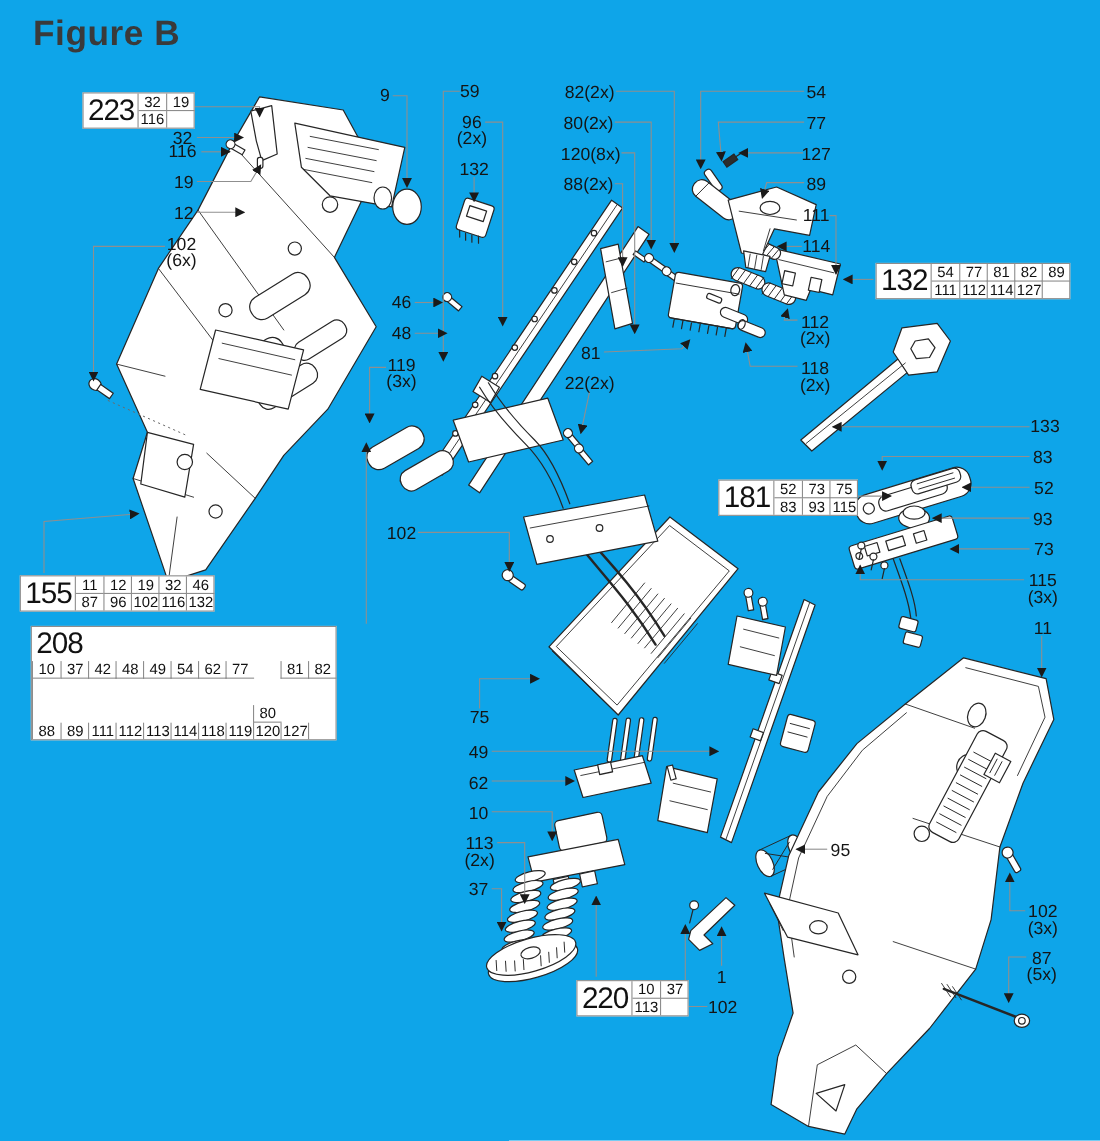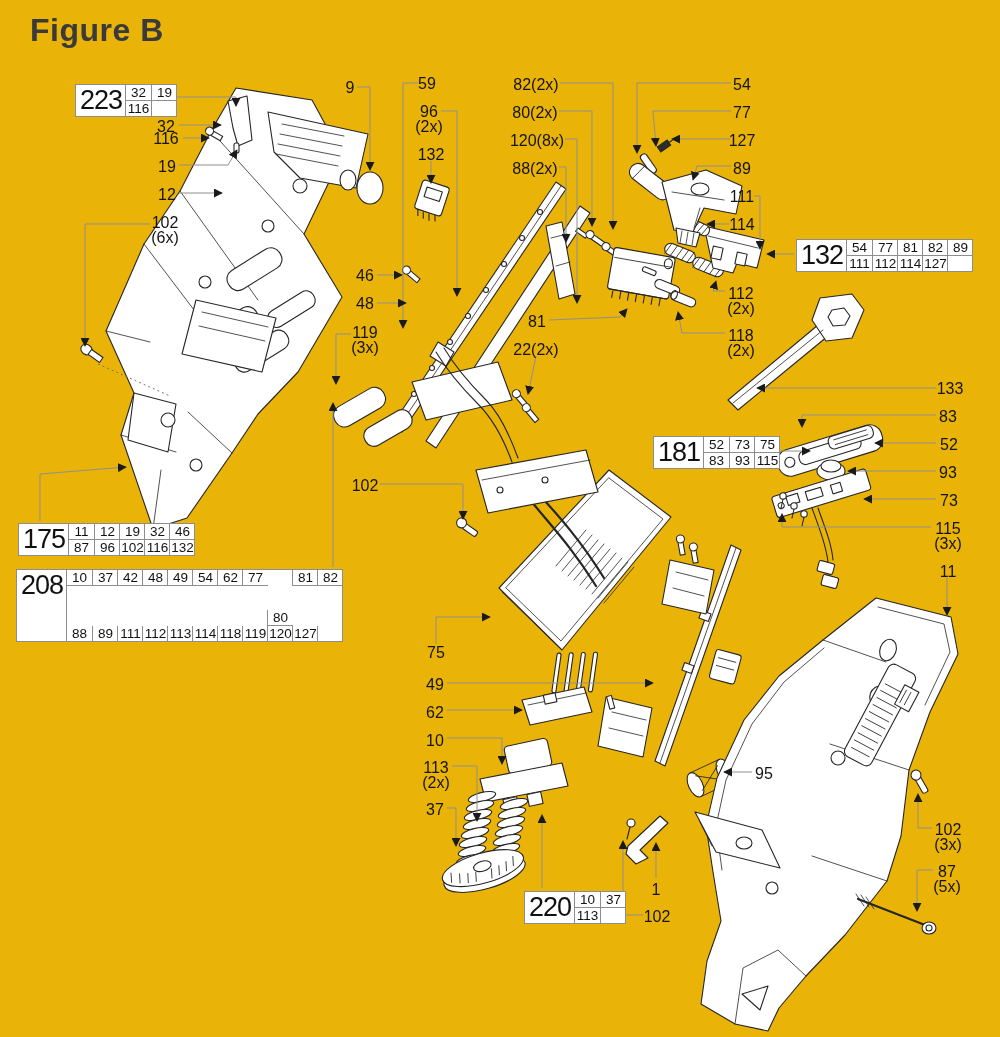--- a/index.html
+++ b/index.html
@@ -1,17 +1,17 @@
 <!DOCTYPE html>
 <html style="--ink: #262626; --leader: #8f8f8f; --title-color: #3a3a3a; --tbl: #8d8d8d;"><head>
 <meta charset="utf-8">
 <style>
   html,body{margin:0;padding:0;background:#fff;}
   body{width:1000px;height:1037px;position:relative;font-family:"Liberation Sans",sans-serif;}
-  .stage{position:absolute;inset:0;background:#eab308;overflow:hidden;}
+  .stage{position:absolute;inset:0;background:#0ea5e9;overflow:hidden;}
   .title{position:absolute;left:30px;top:12px;margin:0;font-size:32px;font-weight:700;
          color:var(--title-color,#3a3a3a);letter-spacing:.5px;}
   svg.art{position:absolute;left:0;top:0;width:1000px;height:1037px;}
   .ink{stroke:var(--ink,#262626);stroke-width:1.1;fill:none;stroke-linejoin:round;stroke-linecap:round;}
   .fw{stroke:var(--ink,#262626);stroke-width:1.1;fill:#fff;stroke-linejoin:round;}
   .fd{stroke:var(--ink,#262626);stroke-width:1.1;fill:#2c2c2c;}
   .thin{stroke-width:.8;}
   .thick{stroke-width:2.2;}
   .leader{stroke:var(--leader,#8f8f8f);stroke-width:1;fill:none;}
   .dash{stroke:#6a6a6a;stroke-width:.9;stroke-dasharray:2 3;fill:none;}
@@ -545,35 +545,35 @@
         <div class="ref-grid" style="grid-template-columns: repeat(3, 25px);">
           <div class="ref-cell" style="border-bottom: 1px solid rgb(141, 141, 141);">52</div>
           <div class="ref-cell" style="border-left: 1px solid rgb(141, 141, 141); border-bottom: 1px solid rgb(141, 141, 141);">73</div>
           <div class="ref-cell" style="border-left: 1px solid rgb(141, 141, 141); border-bottom: 1px solid rgb(141, 141, 141);">75</div>
           <div class="ref-cell">83</div>
           <div class="ref-cell" style="border-left: 1px solid rgb(141, 141, 141);">93</div>
           <div class="ref-cell" style="border-left: 1px solid rgb(141, 141, 141);">115</div>
         </div>
       </div>
       <div class="ref-table" style="left: 18px; top: 523px;">
-        <div class="ref-id">175</div>
+        <div class="ref-id">155</div>
         <div class="ref-grid" style="grid-template-columns: repeat(5, 25px);">
           <div class="ref-cell" style="border-bottom: 1px solid rgb(141, 141, 141);">11</div>
           <div class="ref-cell" style="border-left: 1px solid rgb(141, 141, 141); border-bottom: 1px solid rgb(141, 141, 141);">12</div>
           <div class="ref-cell" style="border-left: 1px solid rgb(141, 141, 141); border-bottom: 1px solid rgb(141, 141, 141);">19</div>
           <div class="ref-cell" style="border-left: 1px solid rgb(141, 141, 141); border-bottom: 1px solid rgb(141, 141, 141);">32</div>
           <div class="ref-cell" style="border-left: 1px solid rgb(141, 141, 141); border-bottom: 1px solid rgb(141, 141, 141);">46</div>
           <div class="ref-cell">87</div>
           <div class="ref-cell" style="border-left: 1px solid rgb(141, 141, 141);">96</div>
           <div class="ref-cell" style="border-left: 1px solid rgb(141, 141, 141);">102</div>
           <div class="ref-cell" style="border-left: 1px solid rgb(141, 141, 141);">116</div>
           <div class="ref-cell" style="border-left: 1px solid rgb(141, 141, 141);">132</div>
         </div>
       </div>
-      <div class="ref-table" style="left: 16px; top: 569px;">
+      <div class="ref-table" style="left: 28px; top: 569px; flex-direction: column;">
         <div class="ref-id">208</div>
         <div class="ref-grid" style="grid-template-columns: repeat(11, 25px);">
           <div class="ref-cell" style="border-bottom: 1px solid rgb(141, 141, 141);">10</div>
           <div class="ref-cell" style="border-left: 1px solid rgb(141, 141, 141); border-bottom: 1px solid rgb(141, 141, 141);">37</div>
           <div class="ref-cell" style="border-left: 1px solid rgb(141, 141, 141); border-bottom: 1px solid rgb(141, 141, 141);">42</div>
           <div class="ref-cell" style="border-left: 1px solid rgb(141, 141, 141); border-bottom: 1px solid rgb(141, 141, 141);">48</div>
           <div class="ref-cell" style="border-left: 1px solid rgb(141, 141, 141); border-bottom: 1px solid rgb(141, 141, 141);">49</div>
           <div class="ref-cell" style="border-left: 1px solid rgb(141, 141, 141); border-bottom: 1px solid rgb(141, 141, 141);">54</div>
           <div class="ref-cell" style="border-left: 1px solid rgb(141, 141, 141); border-bottom: 1px solid rgb(141, 141, 141);">62</div>
           <div class="ref-cell" style="border-left: 1px solid rgb(141, 141, 141); border-bottom: 1px solid rgb(141, 141, 141);">77</div>

